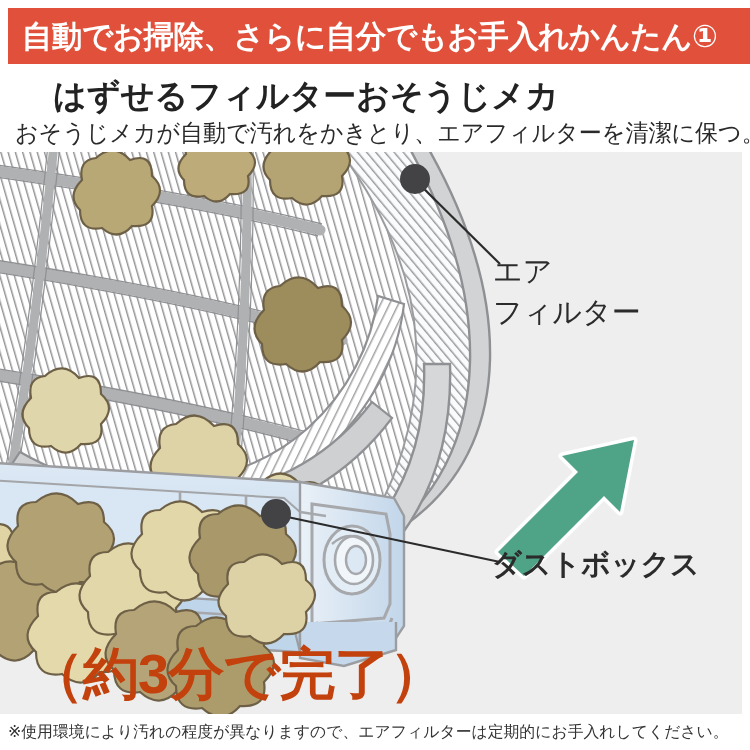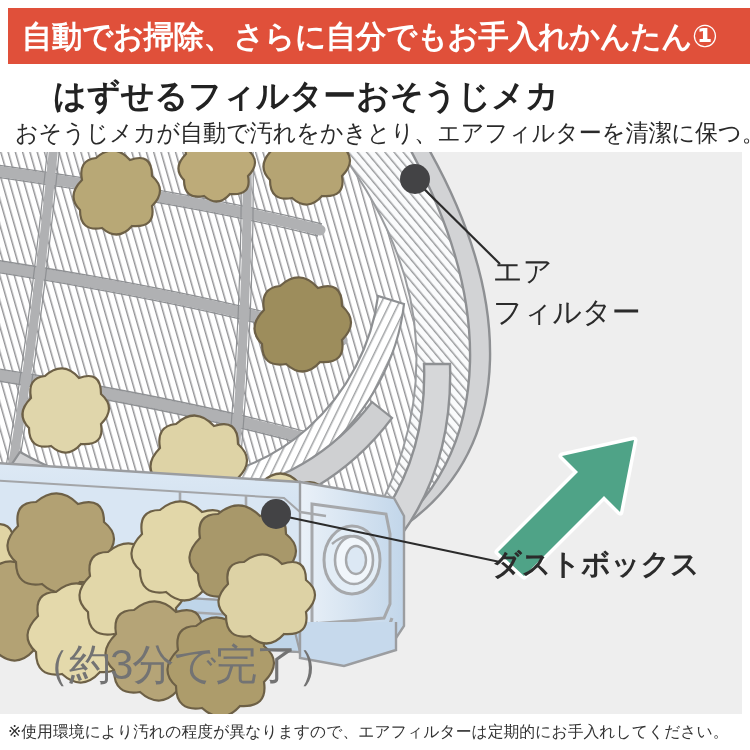--- a/index.html
+++ b/index.html
@@ -76,24 +76,25 @@
     letter-spacing:0px;
   }
   #label-airfilter-1 { left:493px; top:243px;margin-top:9px; }
   #label-airfilter-2 { left:493px; top:293px; }
   #label-dustbox    { left:492px; top:545px;font-weight:bold; }
 
   
   .bignote {
     position:absolute;
     left:28px; top:637px;
-    font-size:42px;
-    color:#737373;
+    font-size:56px;
+    color:#c2410c;
     white-space:nowrap;
     letter-spacing:-1px;
+    font-weight:bold;
   }
 
   
   .footnote {
     position:absolute;
     left:8px; top:722px;
     width:736px;
     font-size:16px;
     color:#333333;
     white-space:nowrap;

